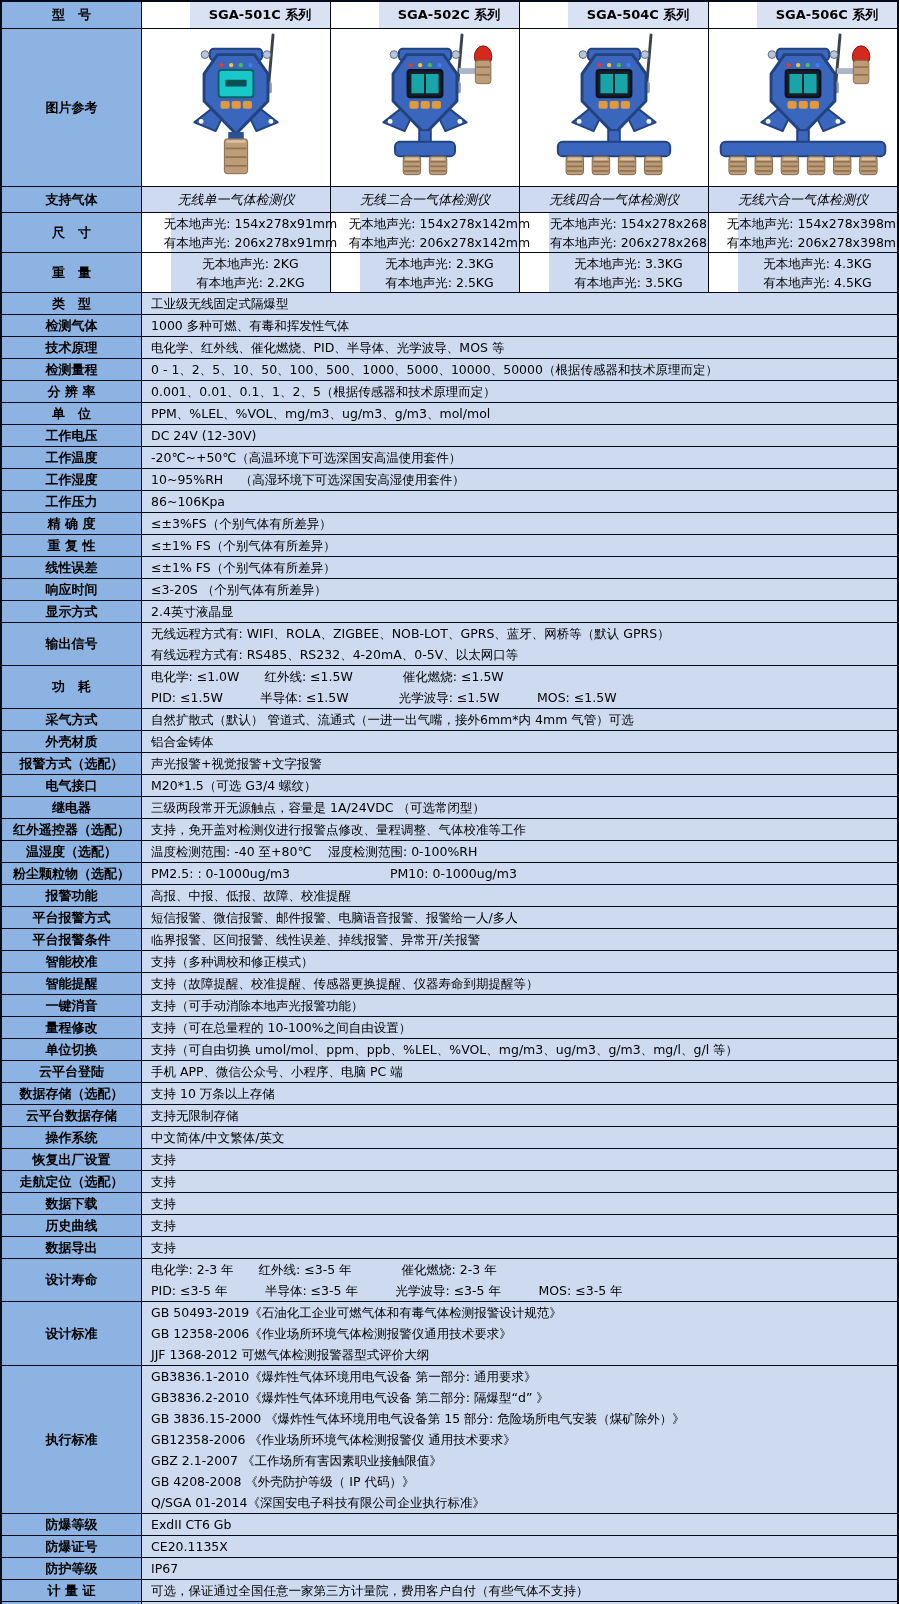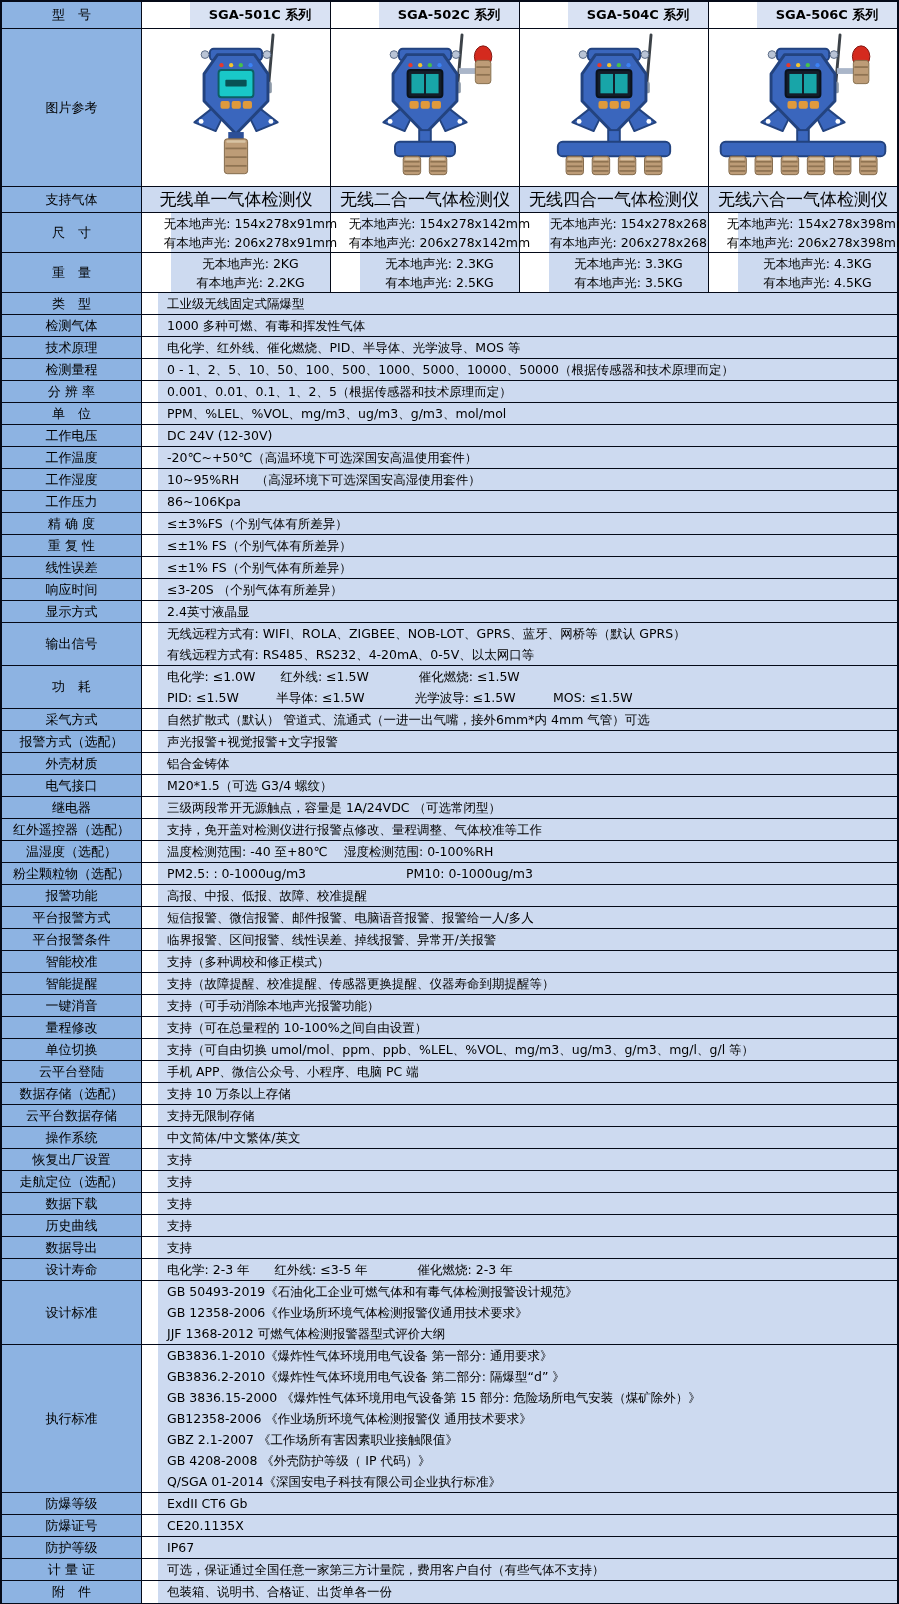--- a/index.html
+++ b/index.html
@@ -15,33 +15,33 @@
     font-family:"DejaVu Sans","Liberation Sans",sans-serif;
   }
   .tbl{width:899px;border:2px solid var(--border);}
   .row{display:flex;border-bottom:1px solid var(--border);}
   .row:last-child{border-bottom:0;}
   .cell{border-right:1px solid var(--border);}
   .cell:last-child{border-right:0;}
   .label{
     flex:0 0 140px;width:140px;background:var(--label-bg);
     display:flex;align-items:center;justify-content:center;text-align:right;
-    font-weight:normal;font-size:13px;line-height:16px;padding:1px 3px;
+    font-weight:bold;font-size:13px;line-height:16px;padding:1px 3px;
   }
   .vcol{flex:1 1 0;min-width:0;background:var(--value-bg);}
   .hcell{display:flex;align-items:center;justify-content:center;font-weight:bold;font-size:13px;background:var(--header-bg);margin-left:48px;}
   .row-header{height:27px;}
   .row-image{height:158px;}
   .imgcell{background:#fff;display:flex;align-items:flex-start;justify-content:center;overflow:hidden;}
   .row-gas{height:26px;}
   .row-size,.row-weight{height:40px;gap:29px;}
   .ccell{display:flex;flex-direction:column;align-items:center;justify-content:center;font-size:12.5px;}
   .ccell .line{line-height:19px;white-space:nowrap;}
-  .row-gas .ccell .line{font-size:17px;}
-  .vmerged{flex:1 1 0;min-width:0;background:var(--value-bg);display:flex;flex-direction:column;justify-content:flex-start;padding:0 6px 0 9px;margin-left:16px;}
+  .row-gas .ccell .line{font-size:13px;font-style:italic;}
+  .vmerged{flex:1 1 0;min-width:0;background:var(--value-bg);display:flex;flex-direction:column;justify-content:flex-end;padding:0 6px 0 9px;}
   .line{font-size:12.5px;line-height:21px;white-space:pre-wrap;}
   .spec{min-height:22px;}
 </style>
 </head>
 <body>
 
 <div id="tbl" class="tbl">
     <div class="row row-header">
       <div class="cell label">型　号</div>
       <div class="cell vcol hcell">SGA-501C 系列</div>
@@ -386,32 +386,32 @@
         <div class="line">PID: ≤1.5W　　　半导体: ≤1.5W　　　　光学波导: ≤1.5W　　　MOS: ≤1.5W</div>
       </div>
     </div>
     <div class="row spec">
       <div class="cell label">采气方式</div>
       <div class="cell vmerged">
         <div class="line">自然扩散式（默认） 管道式、流通式（一进一出气嘴，接外6mm*内 4mm 气管）可选</div>
       </div>
     </div>
     <div class="row spec">
+      <div class="cell label">外壳材质</div>
+      <div class="cell vmerged">
+        <div class="line">铝合金铸体</div>
+      </div>
+    </div>
+    <div class="row spec">
       <div class="cell label">报警方式（选配）</div>
       <div class="cell vmerged">
         <div class="line">声光报警+视觉报警+文字报警</div>
       </div>
     </div>
     <div class="row spec">
-      <div class="cell label">外壳材质</div>
-      <div class="cell vmerged">
-        <div class="line">铝合金铸体</div>
-      </div>
-    </div>
-    <div class="row spec">
       <div class="cell label">电气接口</div>
       <div class="cell vmerged">
         <div class="line">M20*1.5（可选 G3/4 螺纹）</div>
       </div>
     </div>
     <div class="row spec">
       <div class="cell label">继电器</div>
       <div class="cell vmerged">
         <div class="line">三级两段常开无源触点，容量是 1A/24VDC （可选常闭型）</div>
       </div>
@@ -533,20 +533,21 @@
     <div class="row spec">
       <div class="cell label">数据导出</div>
       <div class="cell vmerged">
         <div class="line">支持</div>
       </div>
     </div>
     <div class="row spec">
       <div class="cell label">设计寿命</div>
       <div class="cell vmerged">
         <div class="line">电化学: 2-3 年　　红外线: ≤3-5 年　　　　催化燃烧: 2-3 年</div>
+        <div class="line">PID: ≤3-5 年　　　半导体: ≤3-5 年　　　光学波导: ≤3-5 年　　　MOS: ≤3-5 年</div>
       </div>
     </div>
     <div class="row spec">
       <div class="cell label">设计标准</div>
       <div class="cell vmerged">
         <div class="line">GB 50493-2019《石油化工企业可燃气体和有毒气体检测报警设计规范》</div>
         <div class="line">GB 12358-2006《作业场所环境气体检测报警仪通用技术要求》</div>
         <div class="line">JJF 1368-2012 可燃气体检测报警器型式评价大纲</div>
       </div>
     </div>

